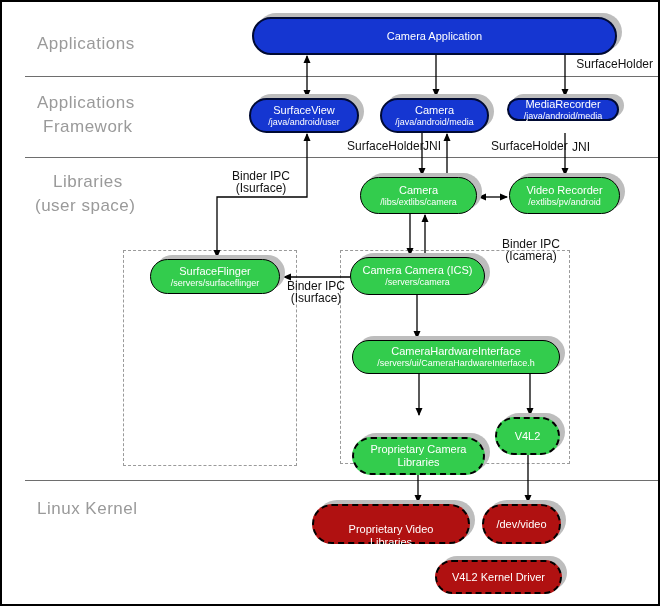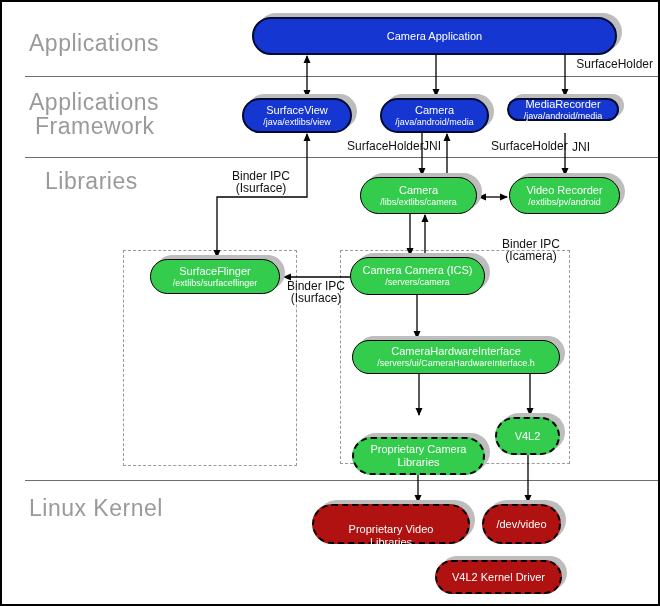--- a/index.html
+++ b/index.html
@@ -3,22 +3,22 @@
 <meta charset="utf-8">
 <style>
   html,body{margin:0;padding:0;background:#fff;}
   #canvas{
     position:relative;width:660px;height:606px;box-sizing:border-box;
     border:2px solid #000;background:#fff;overflow:hidden;
     font-family:"Liberation Sans",sans-serif;
   }
   .divider{position:absolute;height:1px;background:var(--divider,#6e6e6e);}
   .section-label{
-    position:absolute;color:var(--sectioncol,#9a9a9a);font-size:23px;line-height:23px;
-    white-space:nowrap;letter-spacing:0.5px;
+    position:absolute;color:var(--sectioncol,#9a9a9a);font-size:17px;line-height:23px;
+    white-space:nowrap;letter-spacing:0.5px;margin-left:8px;
   }
   .box{
     position:absolute;display:flex;flex-direction:column;align-items:center;justify-content:center;
     color:#fff;text-align:center;box-sizing:border-box;
     box-shadow:5px -4px 0 var(--shadow,#bdbdbd);
   }
   .blue{background:var(--blue,#1536d1);border:2px solid #000a33;}
   .green{background:var(--green,#33cc4d);border:1.5px solid #000;}
   .red{background:var(--red,#b01111);}
   .dashedborder{border:2px dashed #000;}
@@ -38,20 +38,21 @@
 <div id="canvas">
 
   <div class="divider" style="left:23px;top:74px;width:633px;"></div>
   <div class="divider" style="left:23px;top:155px;width:633px;"></div>
   <div class="divider" style="left:23px;top:478px;width:633px;"></div>
 
   <div class="section-label" style="left:27px;top:30px;">Applications</div>
   <div class="section-label" style="left:27px;top:89px;">Applications</div>
   <div class="section-label" style="left:33px;top:113px;">Framework</div>
   <div class="section-label" style="left:43px;top:168px;">Libraries</div>
+  <div class="section-label" style="left:25px;top:192px;">(user space)</div>
   <div class="section-label" style="left:27px;top:495px;">Linux Kernel</div>
 
   <div class="dashed-container" style="left:121px;top:248px;width:174px;height:216px;"></div>
   <div class="dashed-container" style="left:338px;top:248px;width:230px;height:214px;"></div>
 
   <svg class="connectors" width="660" height="606">
     <g>
       <path class="ln" d="M305,54 L305,95"></path>
       <path class="ah" d="M305,53 L301.5,61 L308.5,61 Z"></path>
       <path class="ah" d="M305,96 L301.5,88 L308.5,88 Z"></path>
@@ -116,44 +117,44 @@
     </g>
     <g>
       <path class="ln" d="M526,453 L526,500"></path>
       <path class="ah" d="M526,501 L522.5,493 L529.5,493 Z"></path>
     </g>
   </svg>
 
   <div class="box blue" style="left:250px;top:15px;width:365px;height:38px;border-radius:19px;">
     <div class="t">Camera Application</div>
   </div>
-  <div class="box blue" style="left:240px;top:96px;width:110px;height:35px;border-radius:18px;">
+  <div class="box blue" style="left:247px;top:96px;width:110px;height:35px;border-radius:18px;">
     <div class="t">SurfaceView</div>
-    <div class="s">/java/extlibs/view</div>
+    <div class="s">/java/android/user</div>
   </div>
   <div class="box blue" style="left:378px;top:96px;width:109px;height:35px;border-radius:18px;">
     <div class="t">Camera</div>
     <div class="s">/java/android/media</div>
   </div>
   <div class="box blue" style="left:505px;top:96px;width:112px;height:23px;border-radius:18px;">
     <div class="t">MediaRecorder</div>
     <div class="s">/java/android/media</div>
   </div>
 
   <div class="box green" style="left:358px;top:175px;width:117px;height:37px;border-radius:19px;">
     <div class="t">Camera</div>
     <div class="s">/libs/extlibs/camera</div>
   </div>
   <div class="box green" style="left:507px;top:175px;width:111px;height:37px;border-radius:19px;">
     <div class="t">Video Recorder</div>
     <div class="s">/extlibs/pv/android</div>
   </div>
   <div class="box green" style="left:148px;top:257px;width:130px;height:35px;border-radius:18px;">
     <div class="t">SurfaceFlinger</div>
-    <div class="s">/extlibs/surfaceflinger</div>
+    <div class="s">/servers/surfaceflinger</div>
   </div>
   <div class="box green" style="left:348px;top:255px;width:135px;height:38px;border-radius:19px;">
     <div class="t">Camera Camera (ICS)</div>
     <div class="s">/servers/camera</div>
   </div>
   <div class="box green" style="left:350px;top:338px;width:208px;height:34px;border-radius:17px;">
     <div class="t">CameraHardwareInterface</div>
     <div class="s">/servers/ui/CameraHardwareInterface.h</div>
   </div>
   <div class="box green dashedborder" style="left:350px;top:415px;width:133px;height:38px;border-radius:19px;margin-top:20px;">

